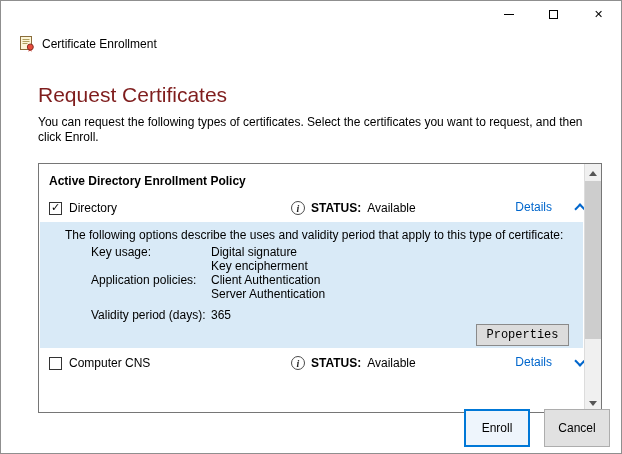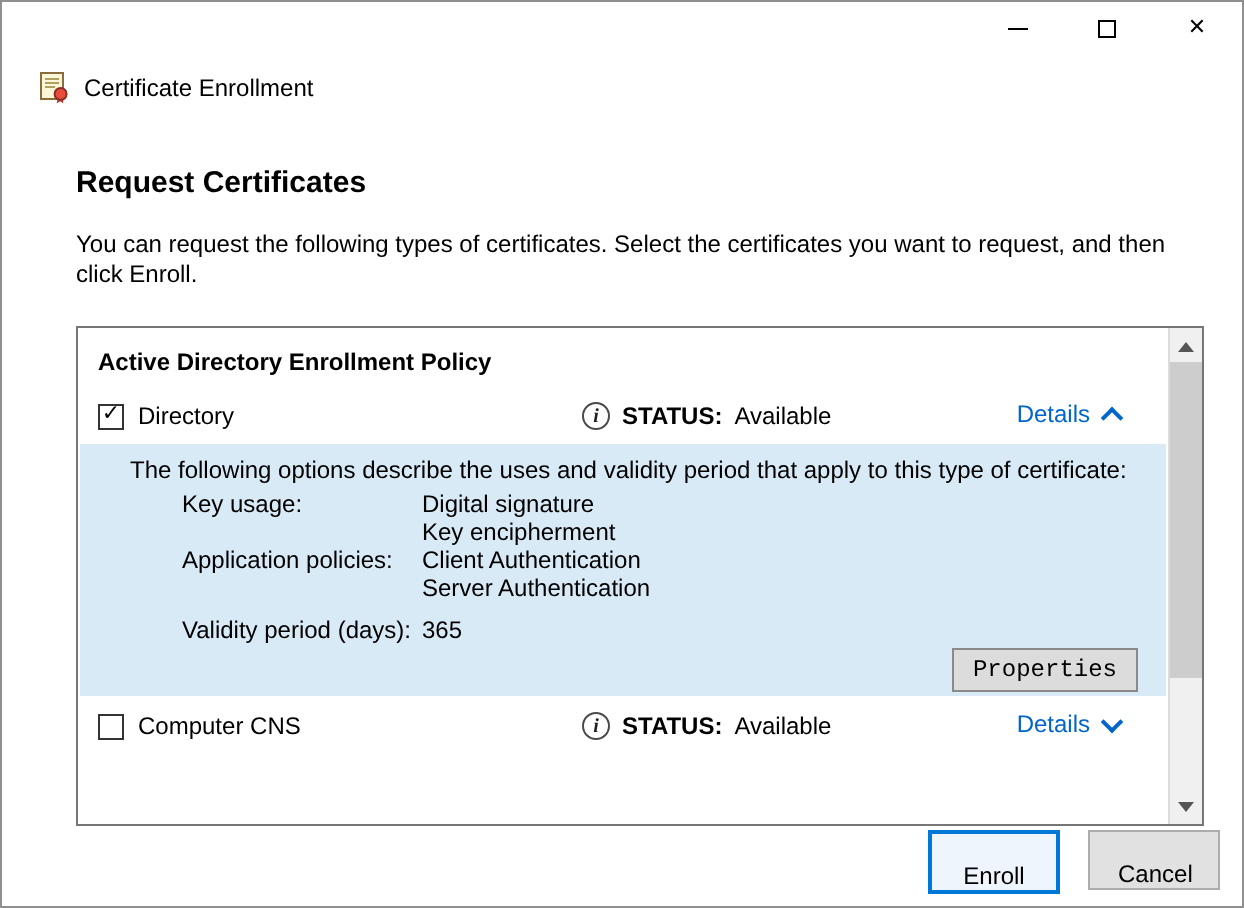--- a/index.html
+++ b/index.html
@@ -10,40 +10,40 @@
   }
   
   .win-controls { position:absolute; top:0; right:0; display:flex; }
   .winbtn { width:45px; height:27px; background:transparent; border:none; padding:0;
             display:flex; align-items:center; justify-content:center; cursor:pointer; }
   .min-glyph { width:10px; height:1px; background:#000; display:inline-block; }
   .max-glyph { width:9px; height:9px; border:1px solid #000; display:inline-block; box-sizing:border-box; }
   .close-glyph { font-size:11px; line-height:1; }
   .app-title-row { position:absolute; left:18px; top:35px; display:flex; align-items:center; gap:7px; }
   
-  .page-title { position:absolute; left:37px; top:82px; margin:0; font-size:15px; font-weight:700; color:#000000; }
+  .page-title { position:absolute; left:37px; top:82px; margin:0; font-size:21px; font-weight:400; color:#7f1d1d; }
   .page-desc { position:absolute; left:37px; top:114px; width:545px; line-height:15px; }
   
   .panel { position:absolute; left:37px; top:162px; width:564px; height:250px;
            border:1px solid #767676; background:#fff; box-sizing:border-box; }
   .panel-inner { position:absolute; left:0; top:0; right:17px; bottom:0; overflow:hidden; }
   .panel-header { padding:10px 10px 0 10px; line-height:15px; font-weight:bold; }
   .tpl-row { position:relative; height:22px; display:flex; align-items:center; padding-left:10px; }
   .tpl-row.first { margin-top:8px; }
   .tpl-row.second { margin-top:4px; }
   .checkbox { width:13px; height:13px; border:1px solid #333; background:#fff; box-sizing:border-box;
               display:inline-flex; align-items:center; justify-content:center; flex:0 0 auto; cursor:pointer; }
   .checkmark { font-size:11px; line-height:1; margin-top:-1px; }
   .tpl-name { margin-left:7px; }
   .status-group { position:absolute; left:252px; display:flex; align-items:center; gap:6px; }
   .info-icon { width:14px; height:14px; border-radius:50%; border:1px solid #4a4a4a; box-sizing:border-box;
                display:inline-flex; align-items:center; justify-content:center;
                font-family:"Liberation Serif", serif; font-style:italic; font-weight:bold; font-size:10px; color:#1f1f1f; }
   .status-label { font-weight:bold; }
-  .details-link { position:absolute; right:24px; top:3px; color:#0066cc; display:flex; align-items:center; gap:7px; cursor:pointer; }
+  .details-link { position:absolute; right:0; top:3px; color:#0066cc; display:flex; align-items:center; gap:24px; cursor:pointer; }
   .chev { width:6px; height:6px; border-right:2px solid #0066cc; border-bottom:2px solid #0066cc; display:inline-block; }
   .chev.up { transform:rotate(-135deg); margin-top:4px; }
   .chev.down { transform:rotate(45deg); margin-top:-3px; }
   
   .detail-box { margin:3px 1px 0 1px; background:#d9eaf7; padding:6px 8px 2px 8px; box-sizing:border-box; }
   .detail-intro { padding-left:17px; line-height:15px; }
   .detail-grid { display:grid; grid-template-columns:120px auto; margin-left:43px; margin-top:2px; line-height:14px; }
   .detail-grid.validity { margin-top:7px; }
   .props-row { display:flex; justify-content:flex-end; margin-top:2px; padding-right:6px; }
   .props-btn { width:93px; height:22px; background:#dcdcdc; border:1px solid #8a8a8a;
@@ -53,21 +53,21 @@
                border-left:1px solid #dcdcdc; box-sizing:border-box; }
   .sb-arrow { position:absolute; left:0; width:16px; height:16px; display:flex; align-items:center; justify-content:center; cursor:pointer; }
   .sb-arrow.up { top:1px; }
   .sb-arrow.down { bottom:1px; }
   .tri-up { width:0; height:0; border-left:4px solid transparent; border-right:4px solid transparent; border-bottom:5px solid #555; }
   .tri-down { width:0; height:0; border-left:4px solid transparent; border-right:4px solid transparent; border-top:5px solid #555; }
   .sb-thumb { position:absolute; left:0; top:17px; width:16px; height:158px; background:#cdcdcd; cursor:grab; }
   
   .show-all { position:absolute; left:37px; top:378px; display:flex; align-items:center; gap:7px; cursor:pointer; }
   .footer-buttons { position:absolute; right:11px; bottom:6px; display:flex; gap:14px; }
-  .btn { width:66px; height:22px; font-family:inherit; font-size:12px; padding:14px; cursor:pointer; }
+  .btn { width:66px; height:38px; font-family:inherit; font-size:12px; padding:4px; cursor:pointer; }
   .btn.enroll { background:#eef5fc; border:2px solid #0078d7; }
   .btn.cancel { background:#e1e1e1; border:1px solid #adadad; }
 </style>
 </head>
 <body>
 
 <div class="window">
 
   <div class="win-controls">
     <button class="winbtn">

